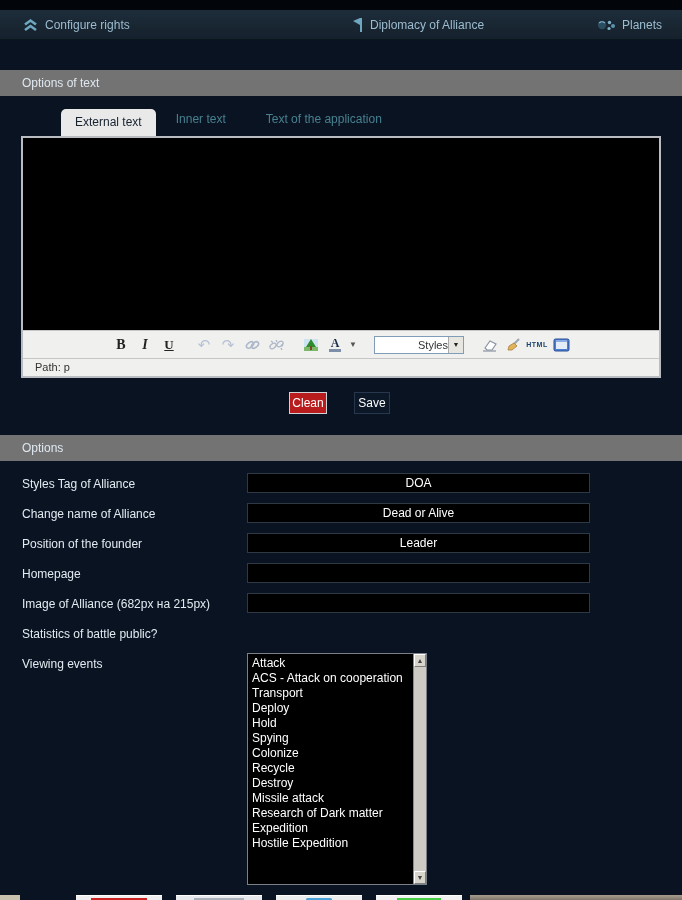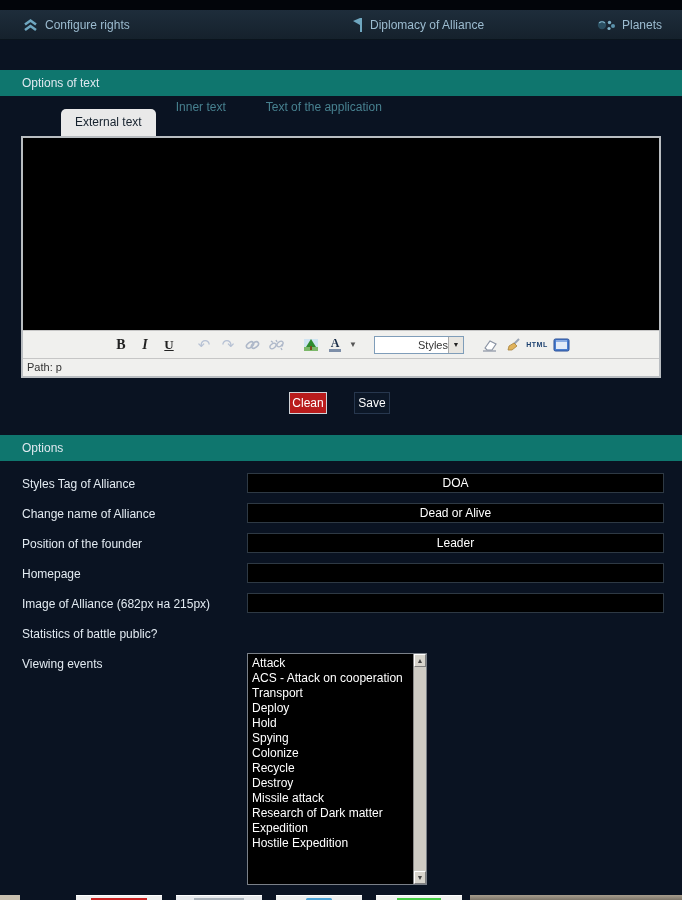--- a/index.html
+++ b/index.html
@@ -7,28 +7,28 @@
   #page { position:relative; width:682px; height:900px; background:#0a1322; overflow:hidden; }
 
   
   .top-black { position:absolute; left:0; top:0; width:682px; height:10px; background:#02050a; }
   .navbar { position:absolute; left:0; top:10px; width:682px; height:30px;
             background:linear-gradient(#1e2d3b,#15212c); border-bottom:1px solid #0a141d; }
   .nav-item { position:absolute; top:0; height:30px; display:flex; align-items:center; gap:6px;
               color:#9cbcd0; font-size:12px; cursor:pointer; }
   .nav-item svg { display:block; }
 
-  .section-bar { position:absolute; left:0; width:682px; height:26px; background:#0f766e;
+  .section-bar { position:absolute; left:0; width:682px; height:26px; background:#737373;
                  color:#dfe8ef; font-size:12px; line-height:26px; padding-left:22px; }
 
   
   .tabs { position:absolute; left:21px; top:108px; height:28px; display:flex; align-items:flex-end; }
   .tab { font-size:12px; padding:6px 14px 7px 14px; cursor:pointer; }
   .tab.active { background:#e9e9e9; color:#16222e; border-radius:5px 5px 0 0;margin-left:40px; }
-  .tab.inactive { color:#47808f; padding:6px 20px 22px 20px; }
+  .tab.inactive { color:#47808f; padding:6px 20px 10px 20px; }
 
   
   .editor { position:absolute; left:21px; top:136px; width:640px; height:242px;
             border:2px solid #b9bdc1; background:#000; }
   .editor-content { width:100%; height:192px; background:#000; }
   .editor-toolbar { width:100%; height:28px; background:#f0f0ee; border-top:1px solid #c6c6c6;
                     display:flex; align-items:center; justify-content:center; gap:4px; }
   .tb-btn { width:20px; height:20px; display:flex; align-items:center; justify-content:center; cursor:pointer; }
   .tb-sep { width:7px; }
   .tb-bold { font-family:"Liberation Serif", serif; font-weight:bold; font-size:14px; color:#222; }
@@ -39,31 +39,31 @@
   .tb-fontcolor .a { font-family:"Liberation Serif", serif; font-weight:bold; font-size:12px; color:#1c2f4a; }
   .tb-fontcolor .bar { width:12px; height:3px; background:#7d8ea8; margin-top:1px; }
   .tb-caret { color:#555; font-size:8px; width:10px; }
   .styles-select { width:90px; height:18px; background:#fff; border:1px solid #7f9db9;
                    display:flex; align-items:center; font-size:11px; color:#333; cursor:pointer;text-align:right; }
   .styles-select .label { flex:1; padding-left:4px; }
   .styles-select .arrow { width:15px; height:16px; background:#e8e6e1; border-left:1px solid #aaa;
                           display:flex; align-items:center; justify-content:center; font-size:7px; color:#222; }
   .tb-html { font-size:7px; font-weight:bold; color:#1a3f6f; letter-spacing:0.5px; }
   .editor-path { width:100%; height:18px; background:#f0f0ee; border-top:1px solid #c6c6c6;
-                 font-size:11px; color:#333; line-height:17px; padding-left:4px; }
+                 font-size:11px; color:#333; line-height:17px; padding-left:12px; }
 
   
   .btn { position:absolute; top:392px; height:22px; font-size:12px; color:#fff;
          display:flex; align-items:center; justify-content:center; cursor:pointer; }
   .btn-clean { left:289px; width:38px; background:#b91c1c; border:1px solid #cfd3d8; }
   .btn-save  { left:354px; width:36px; background:#0c1727; border:1px solid #27374e; }
 
   
   .form-label { position:absolute; left:22px; color:#e2eaf1; font-size:12px; }
-  .form-input { position:absolute; left:247px; width:417px; height:20px; background:#000;
+  .form-input { position:absolute; left:247px; width:343px; height:20px; background:#000;
                 border:1px solid #2e3944; color:#fff; font-size:12px; text-align:center;
                 font-family:"Liberation Sans", sans-serif; }
   .yes-select { position:absolute; left:247px; top:660px; width:49px; height:21px;
                 border:1px solid #6e747c; background:#000; display:flex; cursor:pointer; }
   .yes-select .val { flex:1; color:#fff; font-size:12px; line-height:19px; padding-left:4px; }
   .yes-select .dd { width:17px; background:#d8d4cc; border:1px solid #fff;
                     border-right-color:#808080; border-bottom-color:#808080;
                     display:flex; align-items:center; justify-content:center; font-size:8px; color:#111; }
 
   

